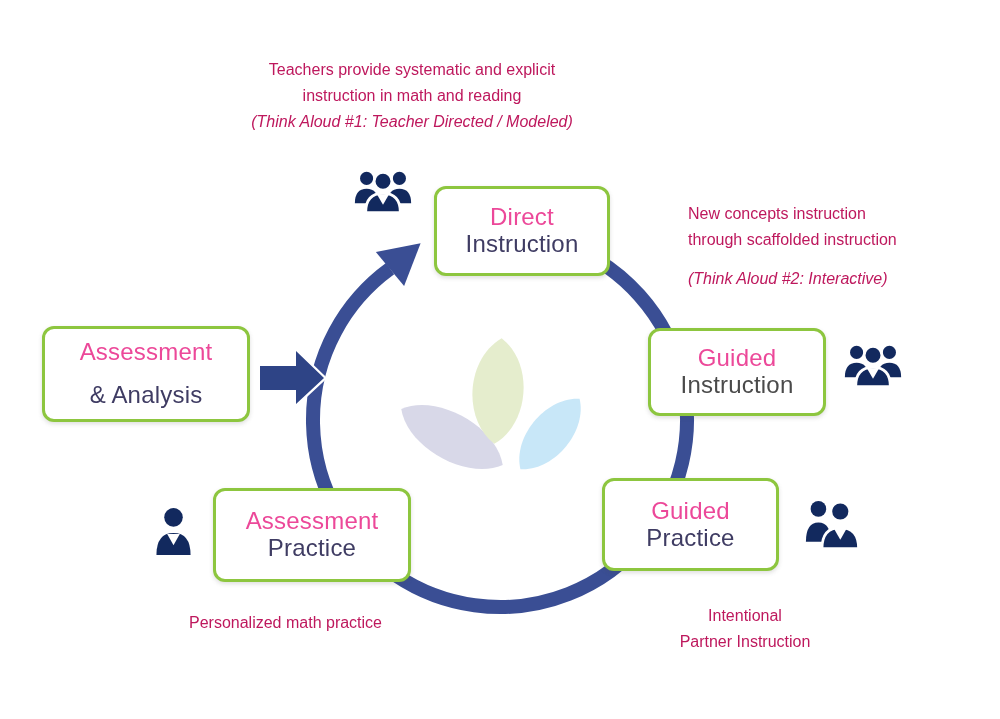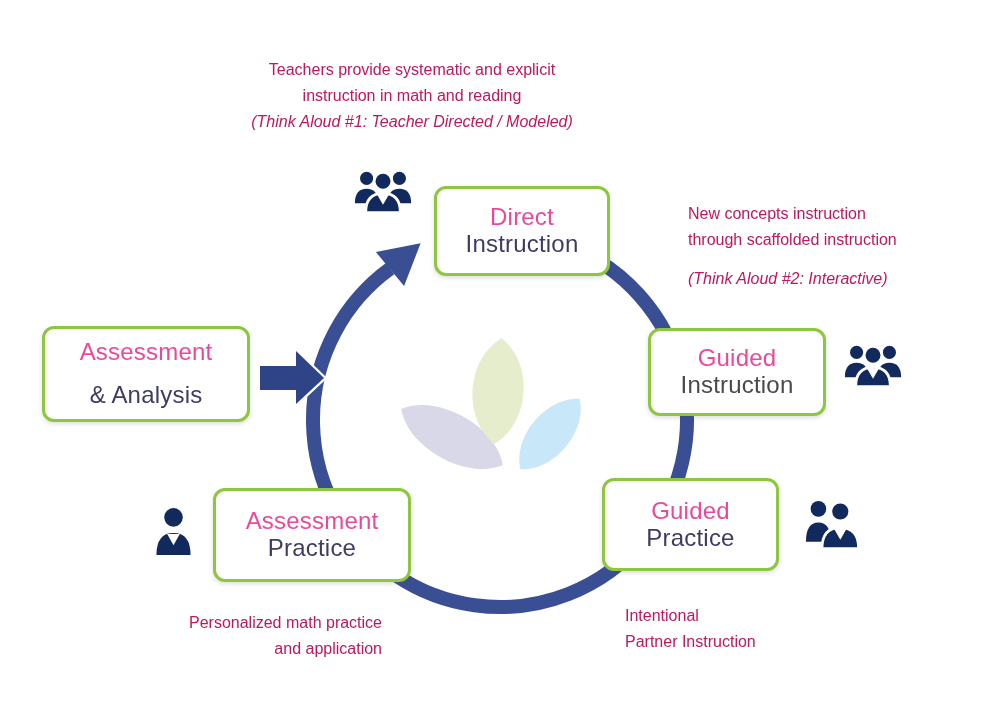--- a/index.html
+++ b/index.html
@@ -9,21 +9,21 @@
   }
   .layer{position:absolute;left:0;top:0;width:1000px;height:719px;}
 
   
   .note{position:absolute;color:#be185d;font-size:16px;line-height:26px;}
   .note .italic{font-style:italic;}
   .note-top{left:162px;top:57px;width:500px;text-align:center;}
   .note-right{left:688px;top:201px;width:290px;text-align:left;}
   .note-right .italic{display:block;margin-top:13px;}
   .note-bottom-left{left:120px;top:610px;width:262px;text-align:right;}
-  .note-bottom-right{left:625px;top:603px;width:240px;text-align:left;}
+  .note-bottom-right{left:625px;top:603px;width:240px;text-align:center;}
 
   
   .stage-box{
     position:absolute;background:#ffffff;border:3px solid #8DC63F;border-radius:12px;
     display:flex;flex-direction:column;align-items:center;justify-content:center;
     font-size:24px;line-height:1.12;text-align:center;letter-spacing:.2px;
     box-shadow:0 2px 4px rgba(80,80,80,.18);
   }
   .stage-box .l1{color:#ec4899;}
   .stage-box .l2{color:#3F3C63;}
@@ -67,21 +67,20 @@
   </div>
 
   <div class="note note-right">
     <div>New concepts instruction</div>
     <div>through scaffolded instruction</div>
     <span class="italic">(Think Aloud #2: Interactive)</span>
   </div>
 
   <div class="note note-bottom-left">
     <div>Personalized math practice</div>
-    <div>and application</div>
   </div>
 
   <div class="note note-bottom-right">
     <div>Intentional</div>
     <div>Partner Instruction</div>
   </div>
 
   <div class="stage-box box-direct">
     <span class="l1">Direct</span>
     <span class="l2">Instruction</span>

